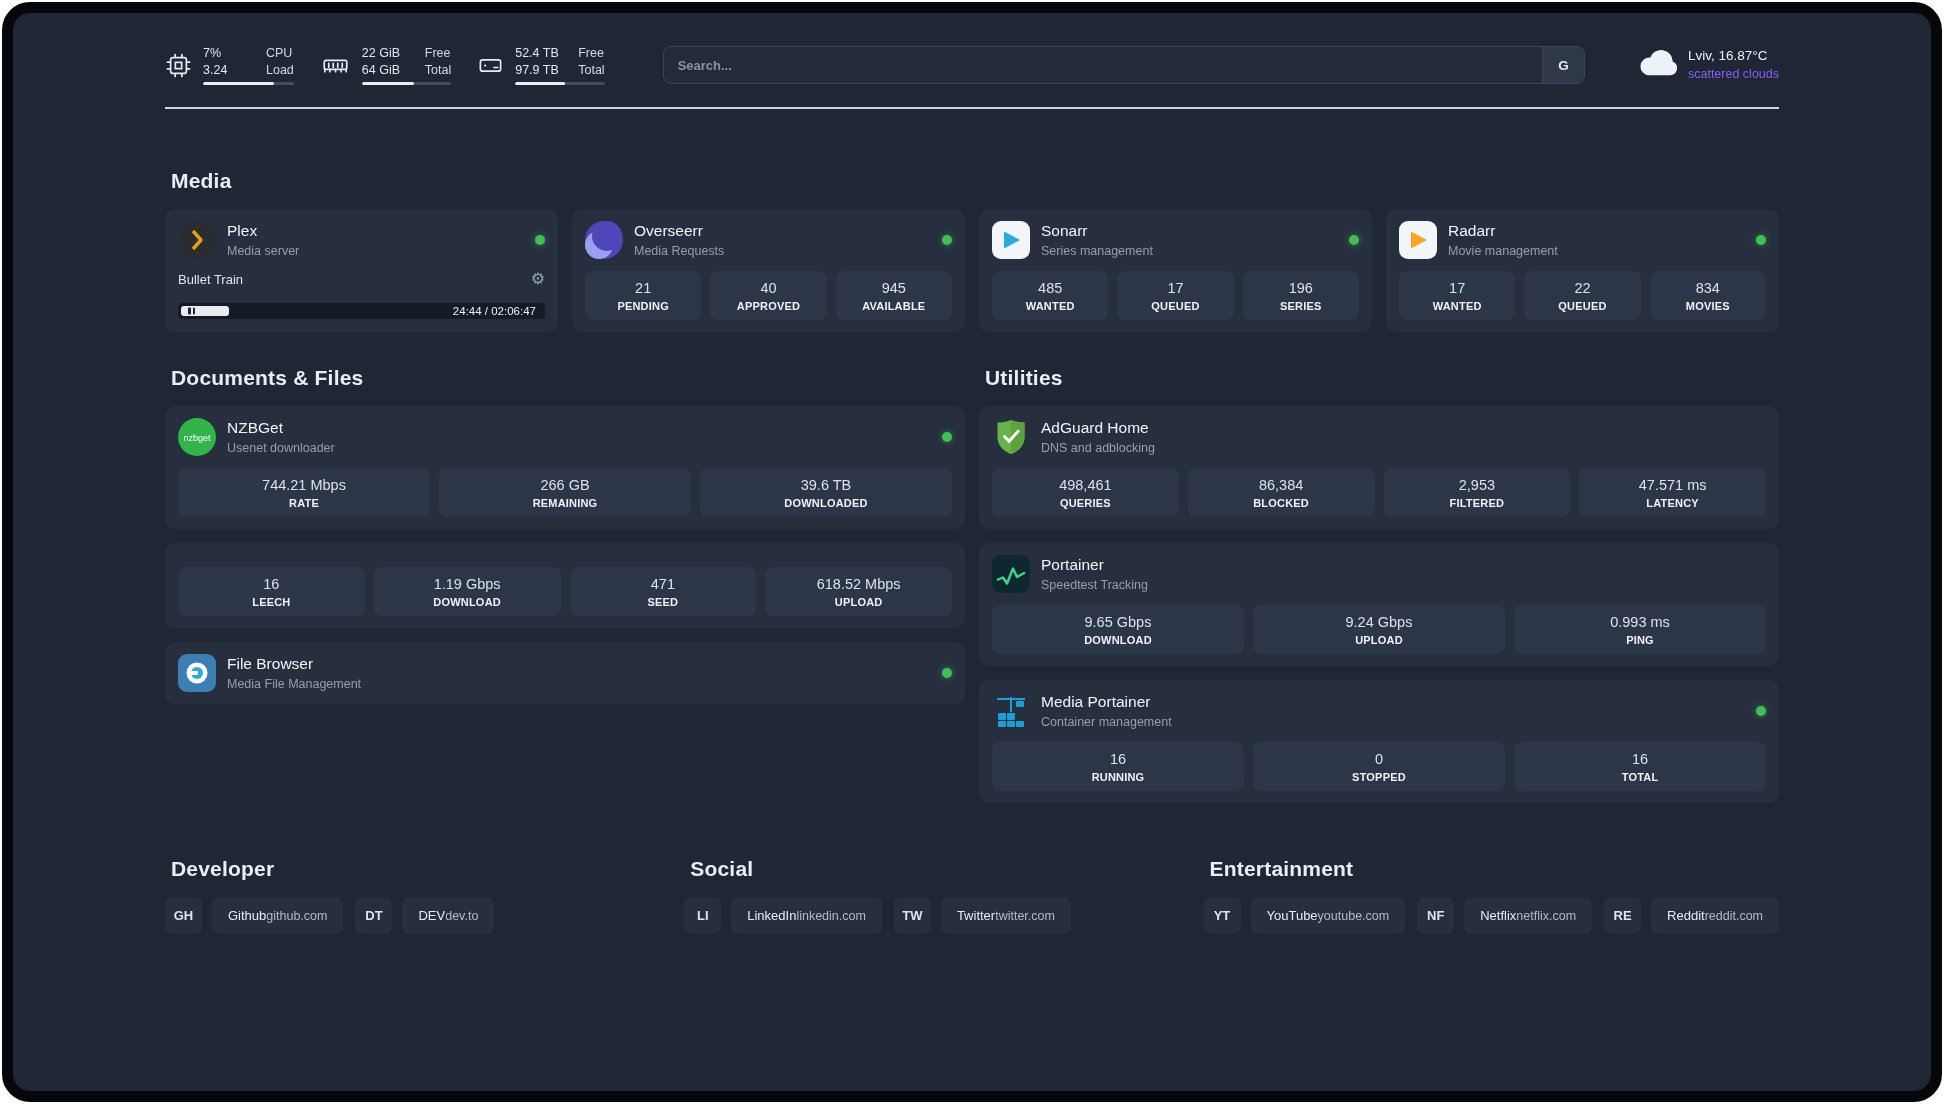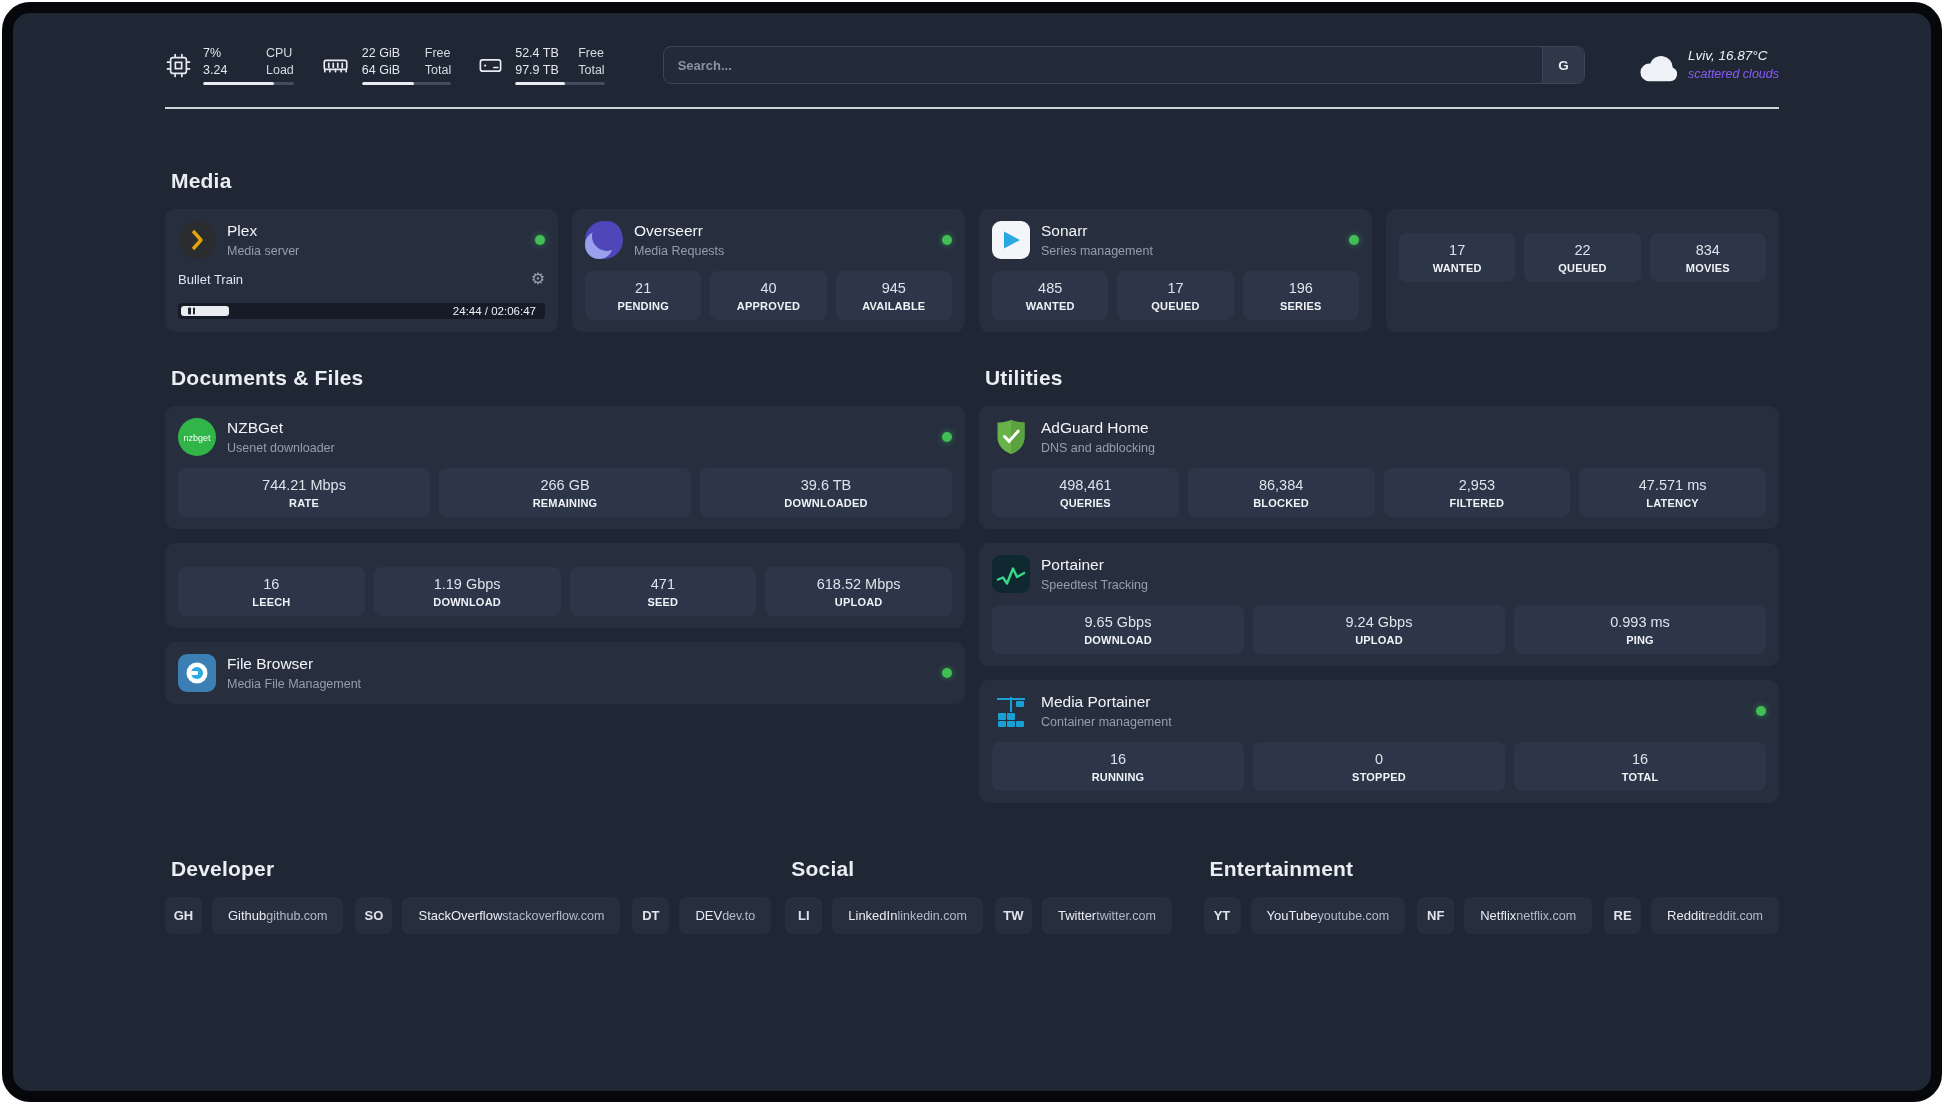--- a/index.html
+++ b/index.html
@@ -41,21 +41,21 @@
     color: #e2e7ee; font-size: 13px; padding: 0 14px;
     font-family: "Liberation Sans", "DejaVu Sans", sans-serif;
     font-weight: bold;
   }
   .searchbox input::placeholder { color: #8a93a3; }
   .search-engine {
     width: 42px; height: 100%; display: flex; align-items: center; justify-content: center;
     background: #2f3848; border-left: 1px solid #3c4556;
     color: #e8ecf2; font-size: 13.5px; font-weight: 600; cursor: pointer;
   }
-  .weather { display: flex; align-items: flex-end; gap: 11px; font-style: italic; }
+  .weather { display: flex; align-items: flex-start; gap: 11px; }
   .weather-icon { width: 38px; height: 30px; }
   .weather-loc { font-size: 13.5px; color: #edf1f6; line-height: 1.4; }
   .weather-cond { font-size: 12.5px; color: #8b5cf6; line-height: 1.4; }
 
   .divider { margin-top: 16px; border-bottom: 2px solid rgba(233,237,242,0.88); }
 
   
   .section-title {
     font-size: 21px; font-weight: 600; color: #eaeef3;
     margin: 0 0 16px 6px; letter-spacing: .2px;
@@ -283,20 +283,33 @@
                 <div class="tlab">QUEUED</div>
               </div>
           <div class="tile">
                 <div class="tval">196</div>
                 <div class="tlab">SERIES</div>
               </div>
         </div>
       </div>
 
       <div class="card">
+        <div class="card-head">
+          <div class="app-icon">
+            <svg viewBox="0 0 38 38">
+                  <rect width="38" height="38" rx="9" fill="#f2f6f9"></rect>
+                  <path d="M12 10.5l16 8.5-16 8.5z" fill="#f7a823"></path>
+                </svg>
+          </div>
+          <div>
+            <div class="app-name">Radarr</div>
+            <div class="app-sub">Movie management</div>
+          </div>
+          <span class="dot"></span>
+        </div>
         <div class="stats">
           <div class="tile">
                 <div class="tval">17</div>
                 <div class="tlab">WANTED</div>
               </div>
           <div class="tile">
                 <div class="tval">22</div>
                 <div class="tlab">QUEUED</div>
               </div>
           <div class="tile">
@@ -497,27 +510,20 @@
       <h2 class="section-title">Developer</h2>
       <div class="link-rows">
         <div class="link-row">
           <div class="badge">GH</div>
           <div class="pill">
             <span class="pill-name">Github</span>
             <span class="pill-url">github.com</span>
           </div>
         </div>
         <div class="link-row">
-          <div class="badge">SO</div>
-          <div class="pill">
-            <span class="pill-name">StackOverflow</span>
-            <span class="pill-url">stackoverflow.com</span>
-          </div>
-        </div>
-        <div class="link-row">
           <div class="badge">DT</div>
           <div class="pill">
             <span class="pill-name">DEV</span>
             <span class="pill-url">dev.to</span>
           </div>
         </div>
       </div>
     </div>
 
     <div>

